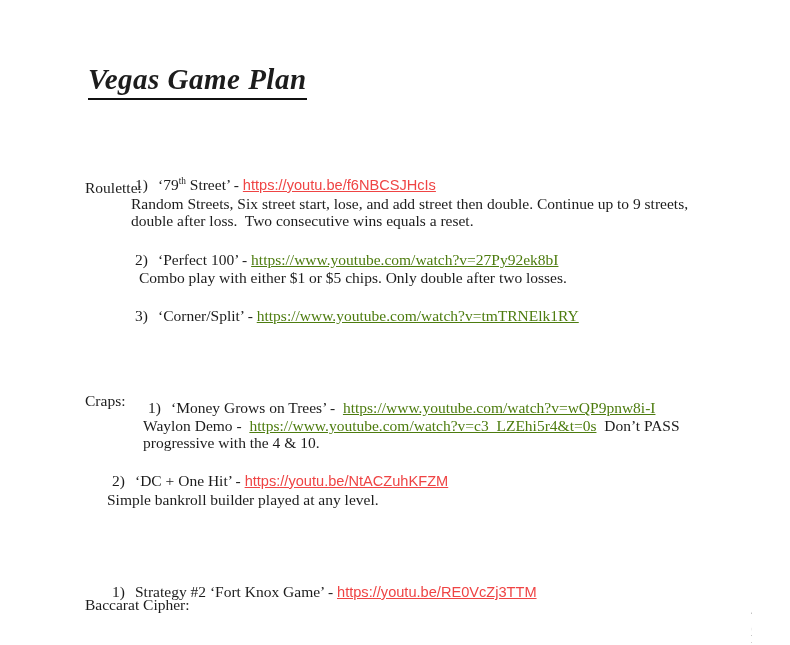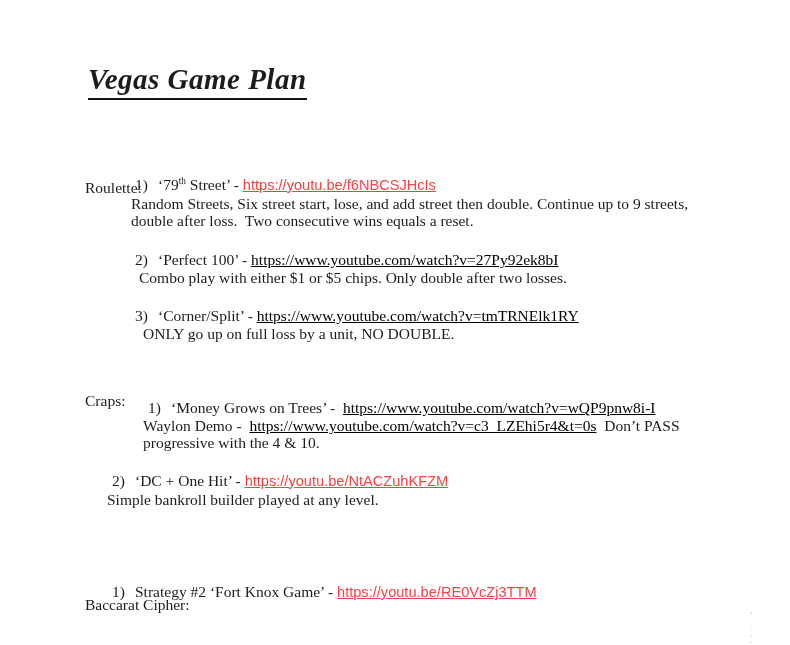--- a/index.html
+++ b/index.html
@@ -37,21 +37,21 @@
   .num {
     display: inline-block;
     width: 23px;
   }
   a.link {
     text-decoration: underline;
     cursor: pointer;
   }
   a.link.serif {
     font-family: "Liberation Serif", "DejaVu Serif", serif;
-    color: #000000;
+    color: #4d7c0f;
   }
   a.link.sans {
     font-family: Liberation Sans, sans-serif;
     font-size: 14.6px;
     color: #ef4444;
   }
   .desc { line-height: 17px; }
   .desc-r1 { margin-left: -4px; width: 580px; }
   .desc-r2 { margin-left: 4px; }
   .desc-r3 { margin-left: 8px; }
@@ -74,21 +74,20 @@
 
   <div class="abs item" style="left:135px; top:175px;"><span class="num">1)</span><span>‘79</span><sup>th</sup><span> Street’ - </span><a class="link sans">https://youtu.be/f6NBCSJHcIs</a>
     <div class="desc desc-r1">Random Streets, Six street start, lose, and add street then double. Continue up to 9 streets, double after loss.  Two consecutive wins equals a reset.</div>
   </div>
 
   <div class="abs item" style="left:135px; top:250px;"><span class="num">2)</span><span>‘Perfect 100’ - </span><a class="link serif">https://www.youtube.com/watch?v=27Py92ek8bI</a>
     <div class="desc desc-r2">Combo play with either $1 or $5 chips. Only double after two losses.</div>
   </div>
 
   <div class="abs item" style="left:135px; top:306px;"><span class="num">3)</span><span>‘Corner/Split’ - </span><a class="link serif">https://www.youtube.com/watch?v=tmTRNElk1RY</a>
-    <div class="desc desc-r3">ONLY go up on full loss by a unit, NO DOUBLE.</div>
   </div>
 
   <div class="abs heading" style="left:85px; top:359px;">Craps:</div>
 
   <div class="abs item" style="left:112px; top:398px;margin-left:36px;"><span class="num">1)</span><span>‘Money Grows on Trees’ -  </span><a class="link serif">https://www.youtube.com/watch?v=wQP9pnw8i-I</a>
     <div class="desc desc-c"><span>Waylon Demo -  </span><a class="link serif">https://www.youtube.com/watch?v=c3_LZEhi5r4&amp;t=0s</a><span>  Don’t PASS progressive with the 4 &amp; 10.</span></div>
   </div>
 
   <div class="abs item" style="left:112px; top:471px;"><span class="num">2)</span><span>‘DC + One Hit’ - </span><a class="link sans">https://youtu.be/NtACZuhKFZM</a>
     <div class="desc desc-c">Simple bankroll builder played at any level.</div>

